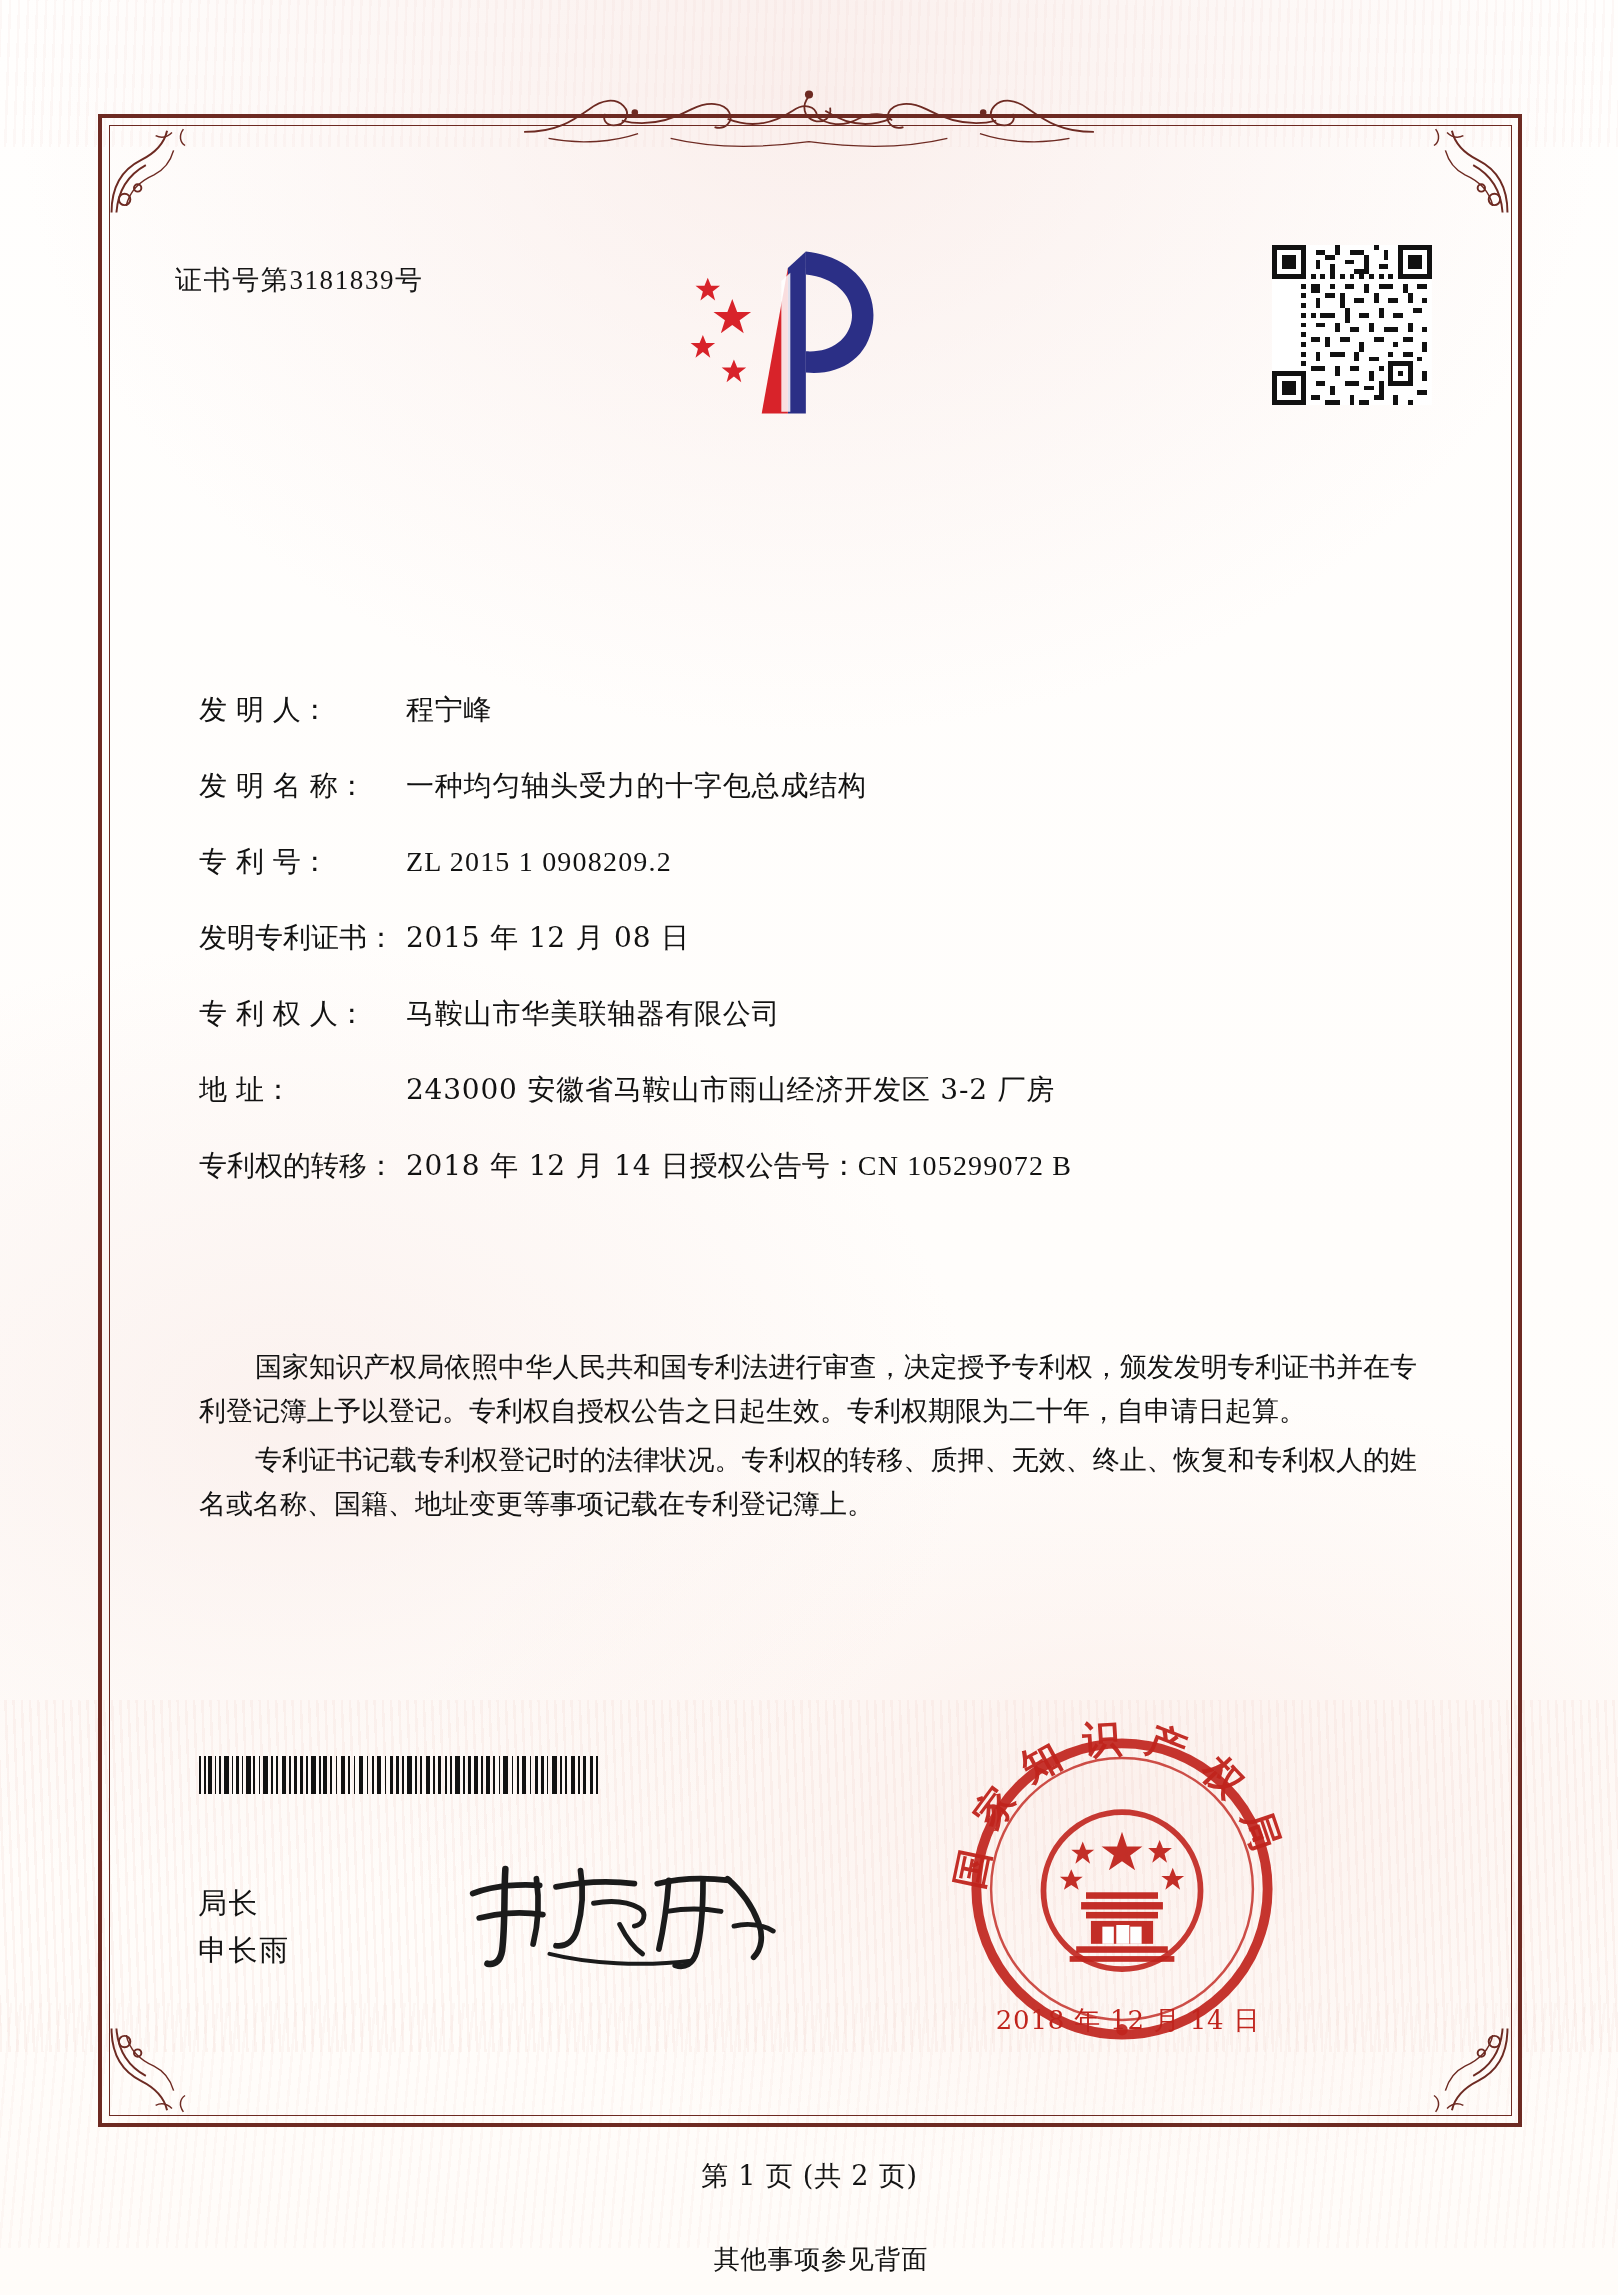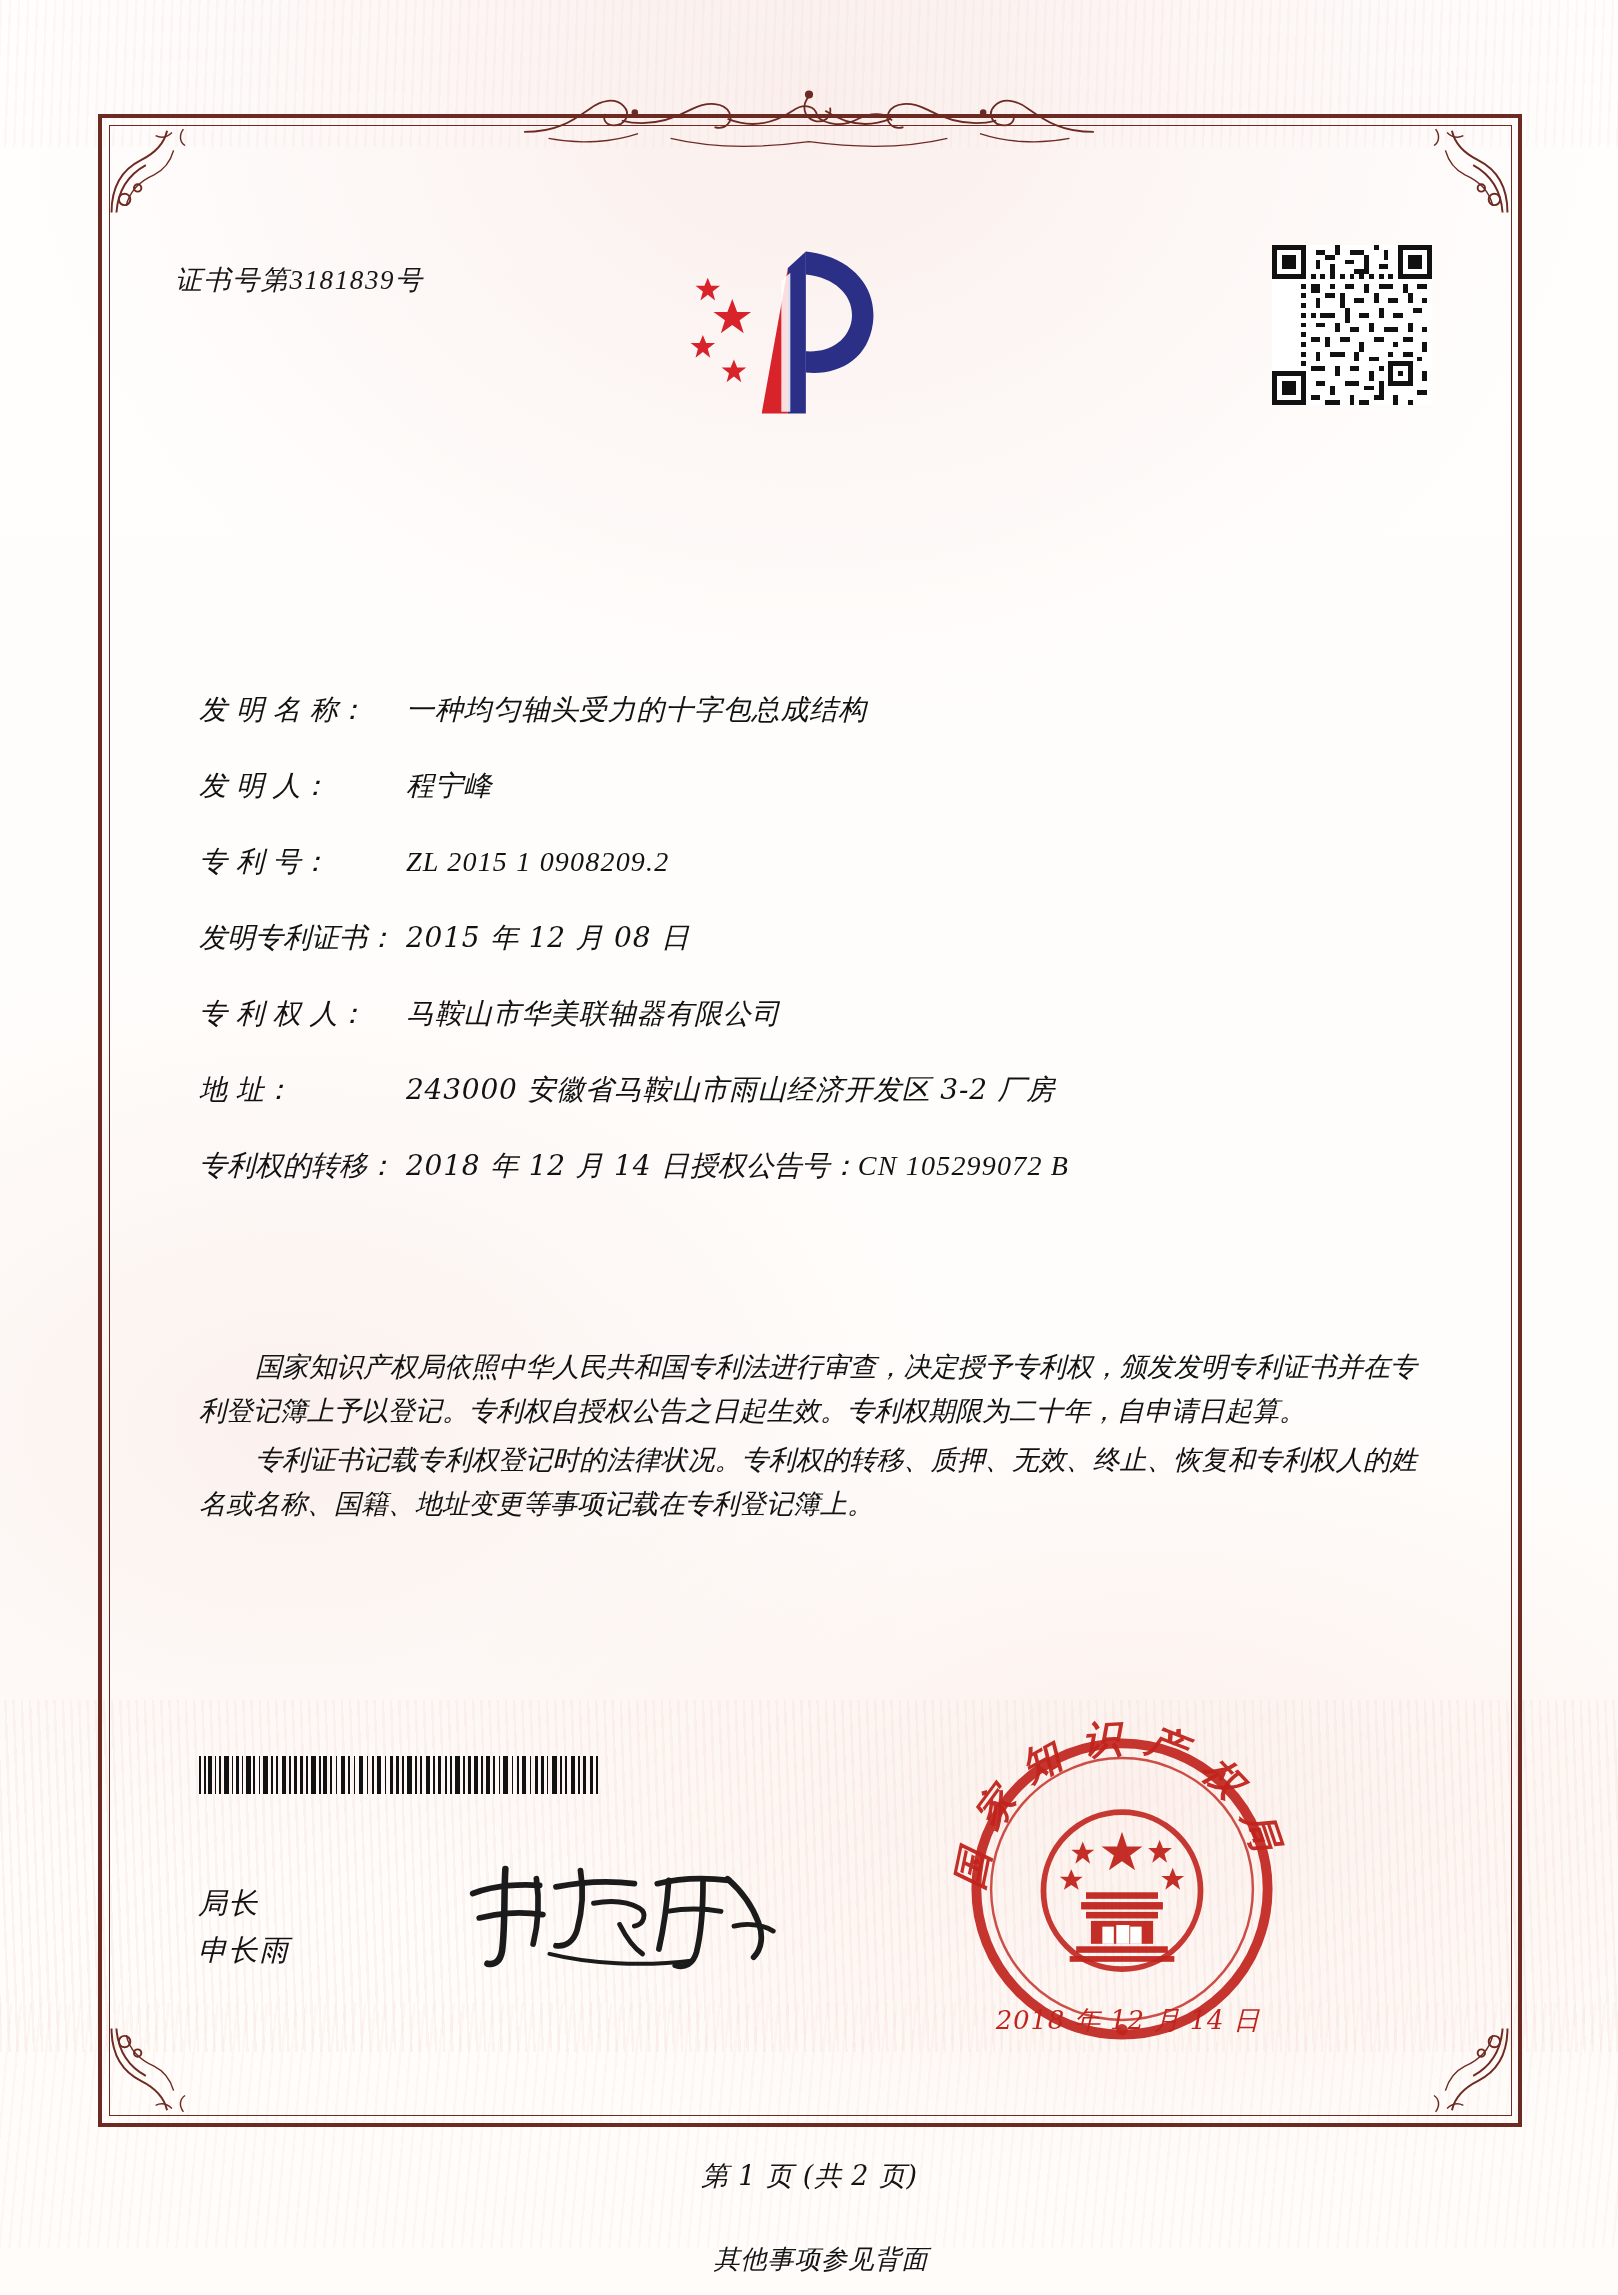--- a/index.html
+++ b/index.html
@@ -17,21 +17,20 @@
 
   
   .page {
     position: absolute;
     inset: 0;
     background:
       radial-gradient(ellipse 70% 40% at 50% 4%, rgba(246,226,222,0.55) 0%, rgba(255,255,255,0) 70%),
       radial-gradient(ellipse 60% 30% at 18% 62%, rgba(247,230,226,0.5) 0%, rgba(255,255,255,0) 70%),
       radial-gradient(ellipse 65% 25% at 70% 78%, rgba(248,226,220,0.45) 0%, rgba(255,255,255,0) 70%),
       linear-gradient(180deg, #fffefd 0%, #fffdfb 55%, #fffcf9 100%);
-    font-style: italic;
   }
   
   .wash {
     position: absolute;
     left: 0; right: 0;
     pointer-events: none;
     opacity: .55;
   }
   .wash.top { top: 0; height: 147px;
     background: repeating-linear-gradient(92deg, rgba(235,200,195,.22) 0 2.5px, rgba(255,255,255,0) 2.5px 9px); }
@@ -459,24 +458,24 @@
         <rect x="21" y="31" width="2" height="1"></rect>
           <rect x="25" y="31" width="1" height="2"></rect>
         <rect x="28" y="32" width="1" height="1"></rect>
       </g>
     </svg>
   </div>
 
 
   <div class="fields">
     <div class="field">
-      <span class="lbl">发 明 名 称：</span><span class="val">一种均匀轴头受力的十字包总成结构</span>
+      <span class="lbl">发 明 人：</span><span class="val">程宁峰</span>
     </div>
     <div class="field">
-      <span class="lbl">发 明 人：</span><span class="val">程宁峰</span>
+      <span class="lbl">发 明 名 称：</span><span class="val">一种均匀轴头受力的十字包总成结构</span>
     </div>
     <div class="field">
       <span class="lbl">专 利 号：</span><span class="val mono">ZL 2015 1 0908209.2</span>
     </div>
     <div class="field">
       <span class="lbl">发明专利证书：</span><span class="val">2015 年 12 月 08 日</span>
     </div>
     <div class="field">
       <span class="lbl">专 利 权 人：</span><span class="val">马鞍山市华美联轴器有限公司</span>
     </div>

